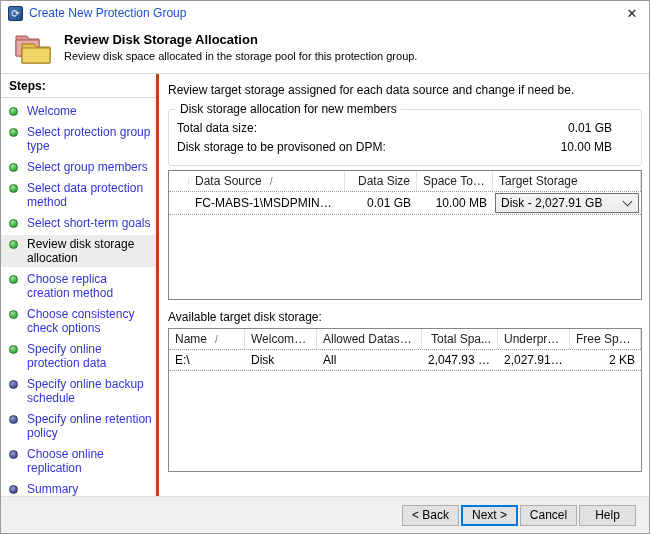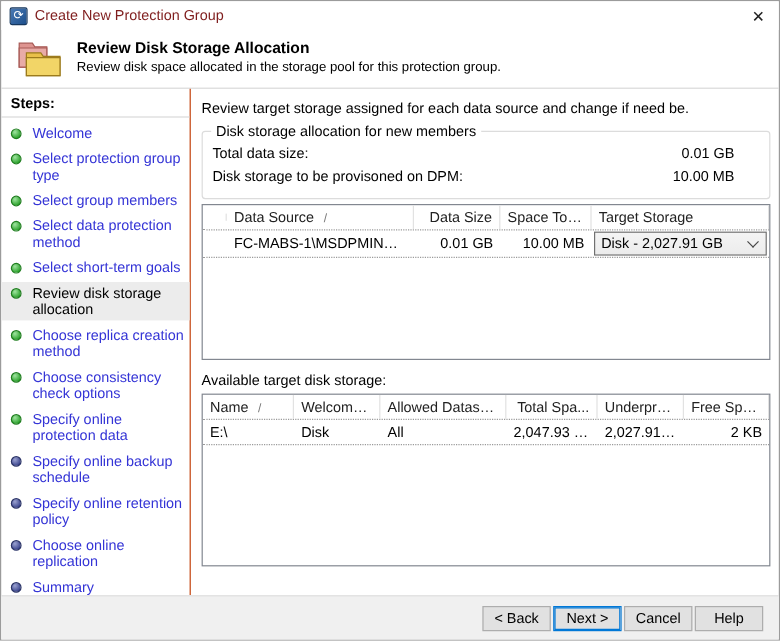--- a/index.html
+++ b/index.html
@@ -5,32 +5,32 @@
   * { margin:0; padding:0; box-sizing:border-box; }
   html,body { background:#ffffff; }
   body { width:650px; height:534px; font-family:"Liberation Sans", sans-serif; font-size:12px; color:#000; }
 
   .dialog { width:650px; height:534px; border:1px solid #9b9b9b; background:#fff; display:flex; flex-direction:column; overflow:hidden; }
 
   
   .titlebar { height:24px; display:flex; align-items:center; padding-left:7px; background:#fff; flex:none; }
   .app-icon { width:15px; height:15px; border-radius:2px; background:linear-gradient(135deg,#4a7ab5,#1d4f8b); border:1px solid #16375e;
               color:#fff; font-size:10px; line-height:13px; text-align:center; margin-right:6px; flex:none; }
-  .win-title { font-size:12px; color:#7f1d1d; }
+  .win-title { font-size:12px; color:#1d4ed8; }
   .close-btn { margin-left:auto; width:34px; height:24px; display:flex; align-items:center; justify-content:center; font-size:13px; color:#222; cursor:pointer; }
 
   
   .header { height:48px; display:flex; align-items:flex-start; padding:6px 10px 0 13px; flex:none; }
   .folder-icon { flex:none; margin-top:2px; margin-right:12px; }
   .h-title { font-size:13px; font-weight:bold; margin-top:1px; }
   .h-sub { font-size:11px; margin-top:3px; color:#000; }
 
   
   .body { flex:1; display:flex; border-top:1px solid #d9d9d9; min-height:0; }
-  .sidebar { width:158px; flex:none; border-right:1px solid #c2410c; display:flex; flex-direction:column; }
+  .sidebar { width:158px; flex:none; border-right:3px solid #c2410c; display:flex; flex-direction:column; }
   .steps-heading { font-weight:bold; padding:5px 8px 4px 8px; border-bottom:1px solid #d9d9d9; }
   .steps { padding-top:4px; }
   .step { display:flex; align-items:flex-start; padding:2px 4px 2px 8px; margin-bottom:3px; cursor:pointer; }
   .bullet { width:9px; height:9px; border-radius:50%; margin-top:3px; margin-right:9px; flex:none; }
   .bullet.green { background:radial-gradient(circle at 35% 30%, #9fe49f, #2ea32e 75%); border:1px solid #1f7e1f; }
   .bullet.navy  { background:radial-gradient(circle at 35% 30%, #9aa1d0, #3d478f 75%); border:1px solid #2b3468; }
   .step .lbl { color:#3434d6; line-height:14px; }
   .step.current { background:#ececec; }
   .step.current .lbl { color:#000; }
 

